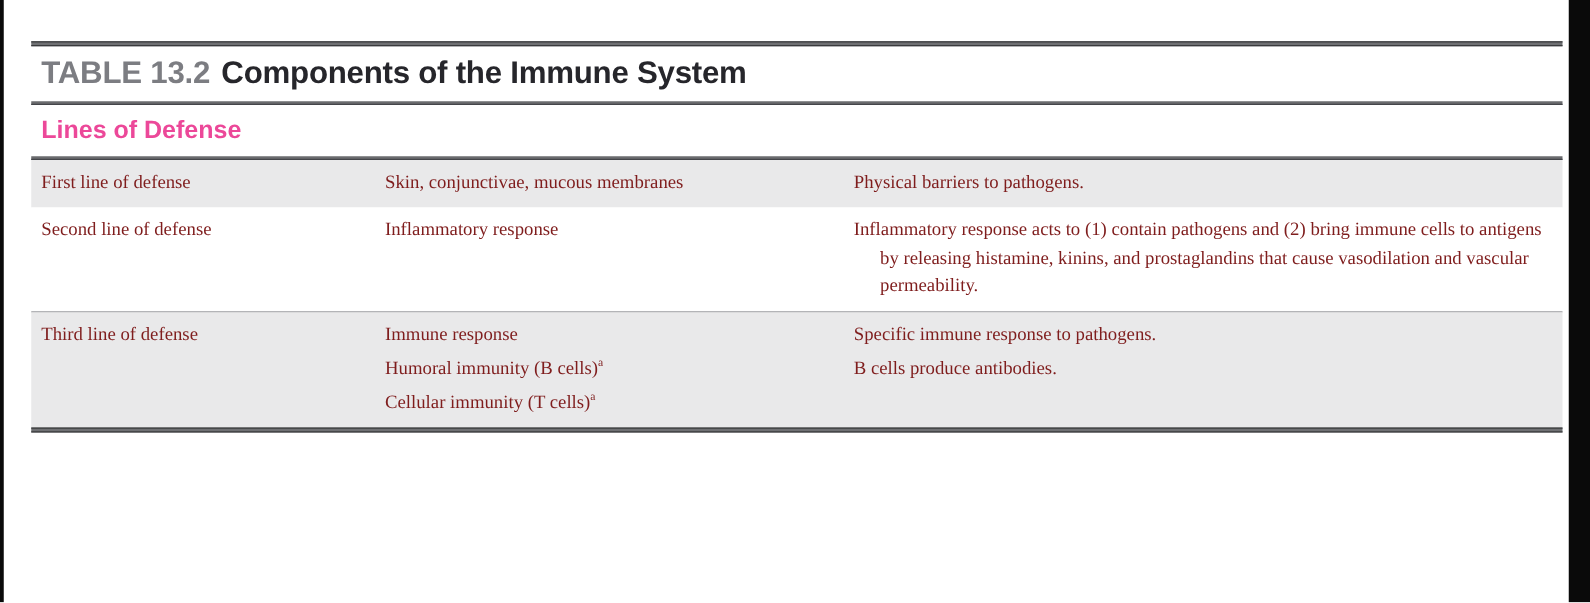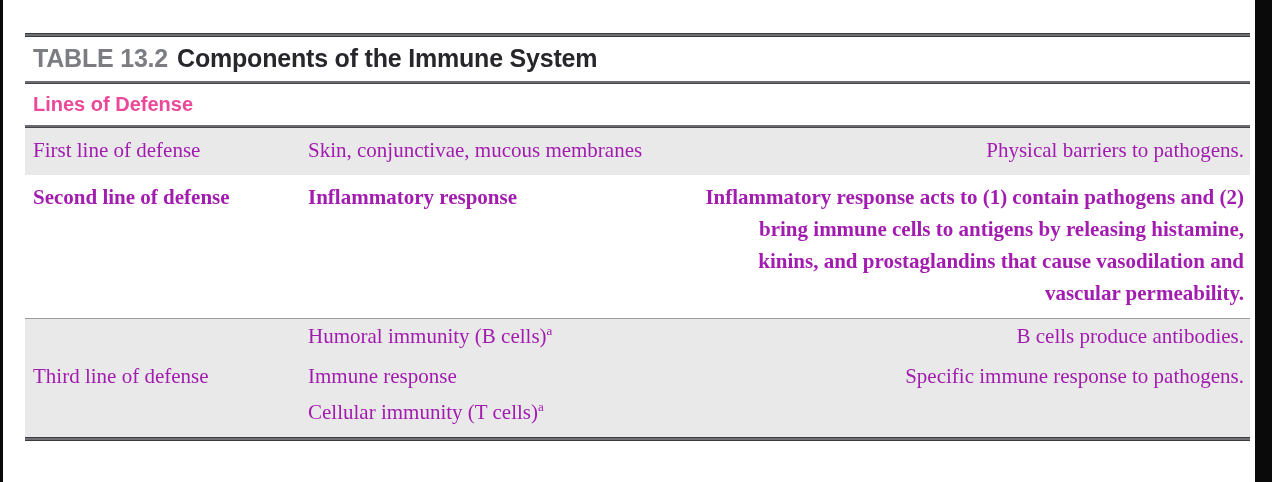--- a/index.html
+++ b/index.html
@@ -76,41 +76,40 @@
     display: flex;
     font-family: "Liberation Sans", sans-serif;
     font-weight: bold;
     font-size: 20px;
     color: #ec4899;
     padding: 9px 0 9px 0;
   }
 
   
   .band { background: #e9e9ea; }
-  .band-white { background: #ffffff; font-weight: bold; }
+  .band-white { background: #ffffff; }
 
   .row {
     display: flex;
     font-family: "Liberation Serif", serif;
-    font-size: 21px;
-    color: #a21caf;
+    font-size: 15px;
+    color: #7f1d1d;
     line-height: 1.52;
   }
   .row.pad-top    { padding-top: 7px; }
   .row.pad-bottom { padding-bottom: 8px; }
 
   .c1 { width: 283px; flex: 0 0 283px; padding-left: 8px; box-sizing: border-box; }
   .c2 { width: 375px; flex: 0 0 375px; box-sizing: border-box; }
   .c3 { flex: 1 1 auto; padding-right: 6px; box-sizing: border-box; }
 
   
   .hang {
     padding-left: 21px;
     text-indent: -21px;
-    text-align: right;
   }
 
   sup.fn {
     font-size: 0.62em;
     vertical-align: super;
     line-height: 0;
   }
 
   .subrow { padding-top: 2px; padding-bottom: 2px; }
 
@@ -161,30 +160,30 @@
         <div class="c1">Second line of defense</div>
         <div class="c2">Inflammatory response</div>
         <div class="c3 hang">Inflammatory response acts to (1) contain pathogens and (2) bring immune cells to antigens by releasing histamine, kinins, and prostaglandins that cause vasodilation and vascular permeability.</div>
       </div>
     </div>
 
     <div class="rule-thin"></div>
 
     <div class="band">
 
+      <div class="row pad-top subrow">
+        <div class="c1">Third line of defense</div>
+        <div class="c2">Immune response</div>
+        <div class="c3 hang">Specific immune response to pathogens.</div>
+      </div>
+
       <div class="row subrow">
         <div class="c1"></div>
         <div class="c2"><span>Humoral immunity (B cells)</span><sup class="fn">a</sup></div>
         <div class="c3 hang">B cells produce antibodies.</div>
-      </div>
-
-      <div class="row pad-top subrow">
-        <div class="c1">Third line of defense</div>
-        <div class="c2">Immune response</div>
-        <div class="c3 hang">Specific immune response to pathogens.</div>
       </div>
 
       <div class="row subrow pad-bottom">
         <div class="c1"></div>
         <div class="c2"><span>Cellular immunity (T cells)</span><sup class="fn">a</sup></div>
       </div>
 
     </div>
 
     <div class="rule-thick"></div>

